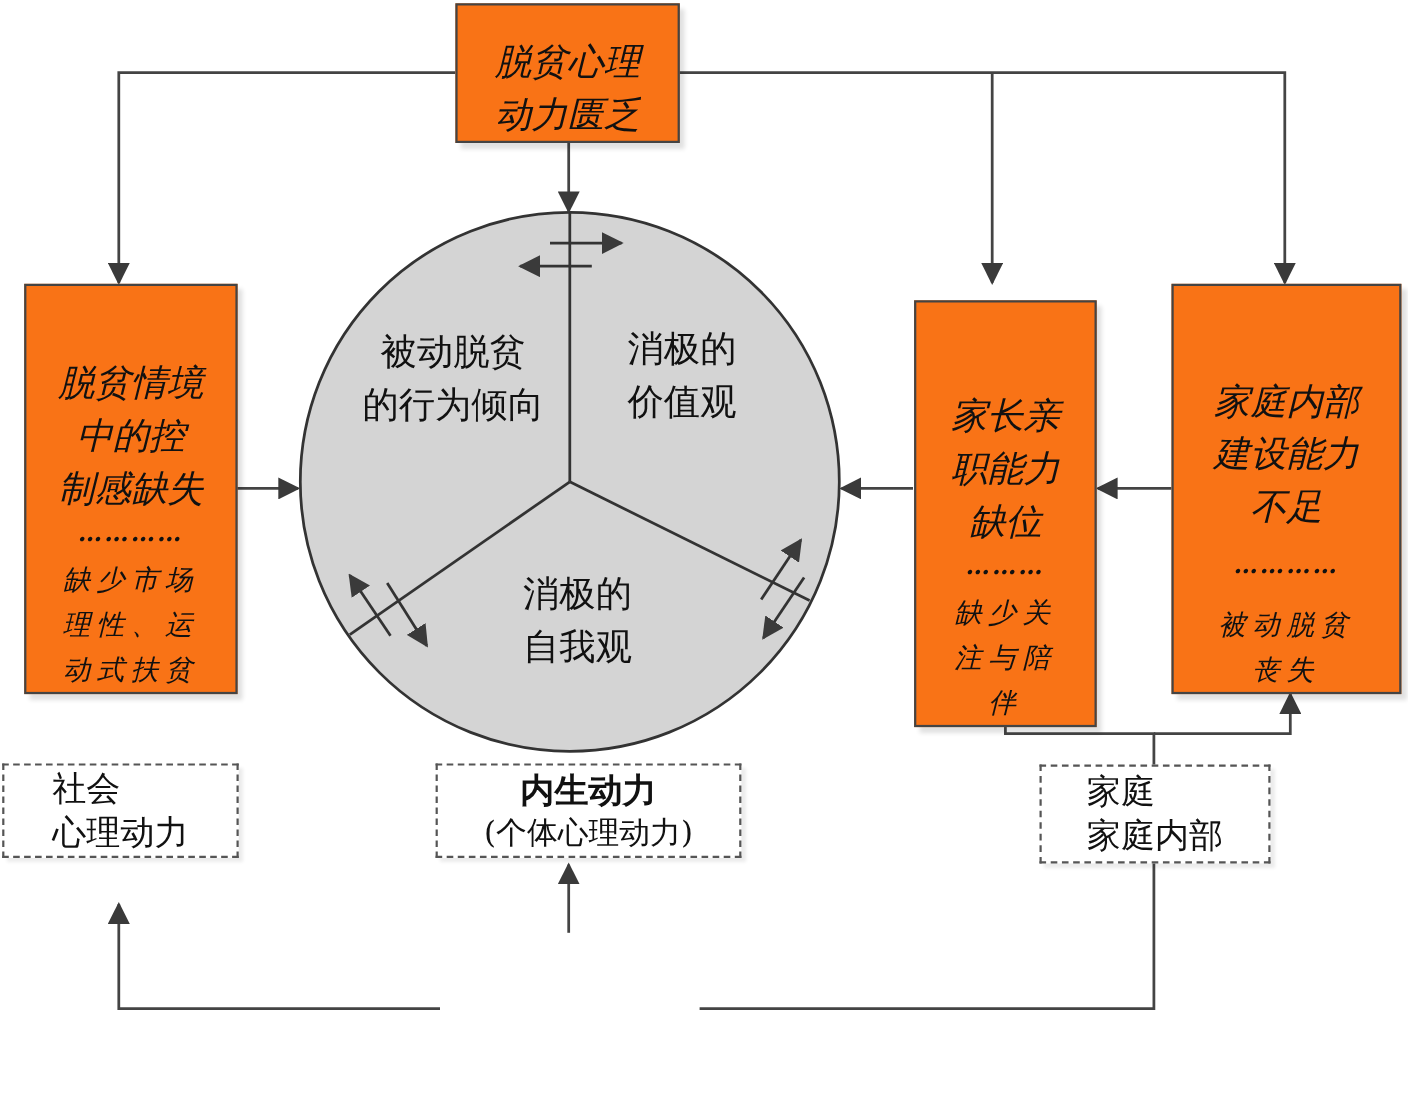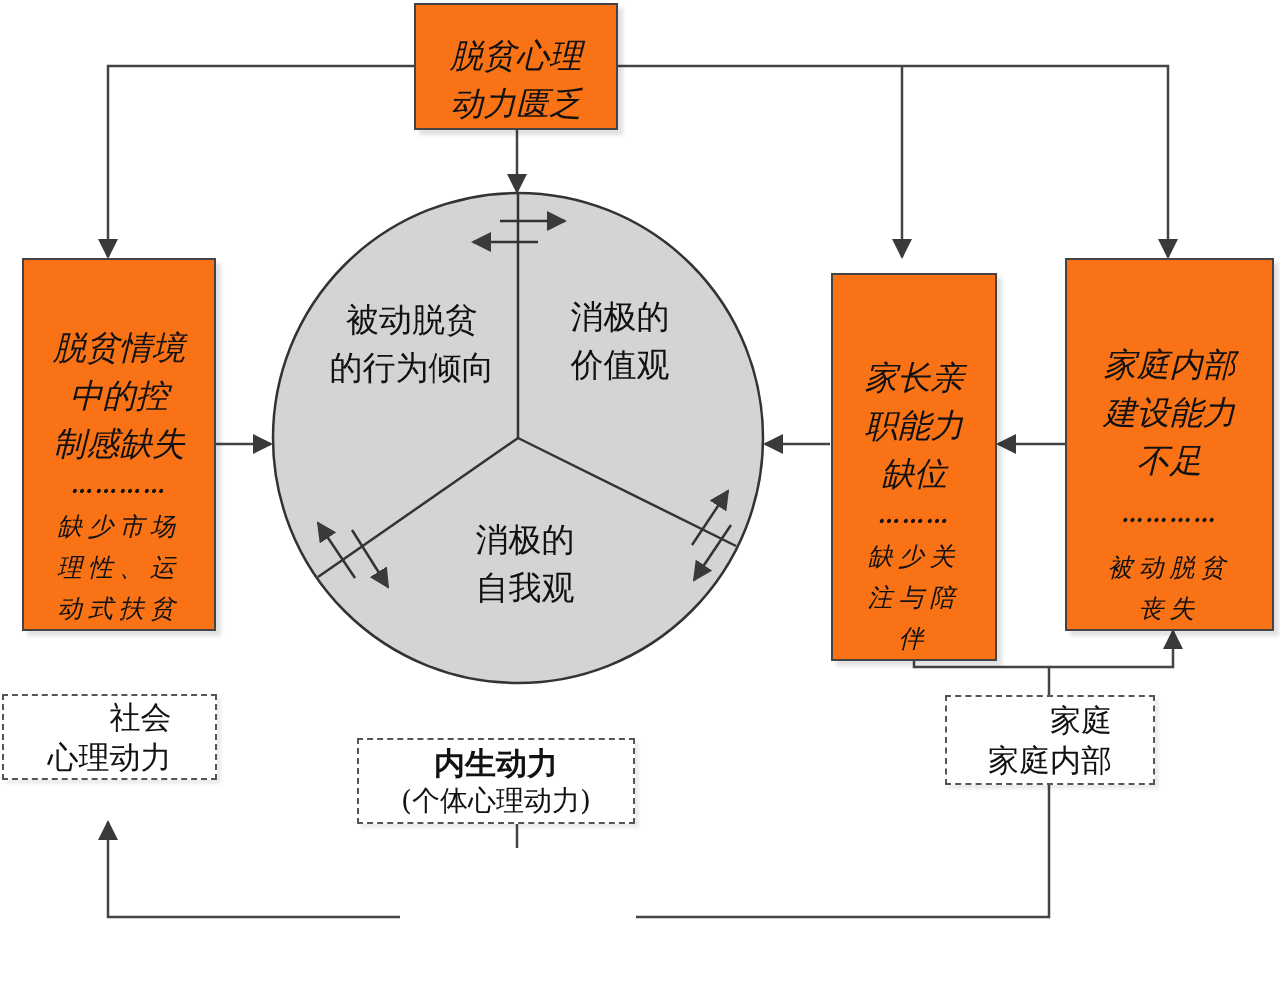--- a/index.html
+++ b/index.html
@@ -9,21 +9,21 @@
       position: absolute; box-sizing: border-box;
       background: #f97316; border: 2.5px solid #444;
       box-shadow: 5px 5px 4px rgba(0,0,0,0.12);
       display: flex; flex-direction: column; align-items: center; justify-content: flex-end;
       font-family: "DejaVu Serif", "Liberation Serif", serif; color: #111; text-align: center; font-style: italic;
     }
     .dbox {
       position: absolute; box-sizing: border-box; background: #fff;
       border: 2px dashed #555; box-shadow: 4px 4px 3px rgba(0,0,0,0.08);
       display: flex; flex-direction: column; align-items: center; justify-content: center;
-      font-family: "DejaVu Serif", "Liberation Serif", serif; color: #111; text-align: right;
+      font-family: "DejaVu Serif", "Liberation Serif", serif; color: #111; text-align: left;
     }
     .main-text { font-size: 33px; line-height: 48px; white-space: pre-line; }
     .sub-text { font-size: 25px; line-height: 41px; letter-spacing: 6px; white-space: pre-line; }
     .dots { font-size: 22px; letter-spacing: 2px; line-height: 22px; margin: 6px 0 10px 0; font-weight: bold; }
     .sector-label {
       position: absolute; font-family: "DejaVu Serif", "Liberation Serif", serif;
       font-size: 33px; line-height: 48px; color: #111; text-align: center; white-space: pre-line;
     }
     .bold { font-weight: bold; font-family: "DejaVu Sans", "Liberation Sans", sans-serif; }
   </style>
@@ -114,21 +114,21 @@
   <div class="sector-label" style="left:540px; top:293px; width:160px;">消极的
 价值观</div>
   <div class="sector-label" style="left:445px; top:516px; width:160px;">消极的
 自我观</div>
 
   <div class="dbox" style="left:2px; top:694px; width:215px; height:86px;">
     <div class="main-text" style="font-size:31px; line-height:40px;">社会
 心理动力</div>
   </div>
 
-  <div class="dbox" style="left:357px; top:694px; width:278px; height:86px;margin-top:44px;">
+  <div class="dbox" style="left:396px; top:694px; width:278px; height:86px;">
     <div class="bold" style="font-size:31px; line-height:40px;">内生动力</div>
     <div style="font-size:28px; line-height:36px;">(个体心理动力)</div>
   </div>
 
   <div class="dbox" style="left:945px; top:695px; width:210px; height:90px;">
     <div class="main-text" style="font-size:31px; line-height:40px;">家庭
 家庭内部</div>
   </div>
 
 

